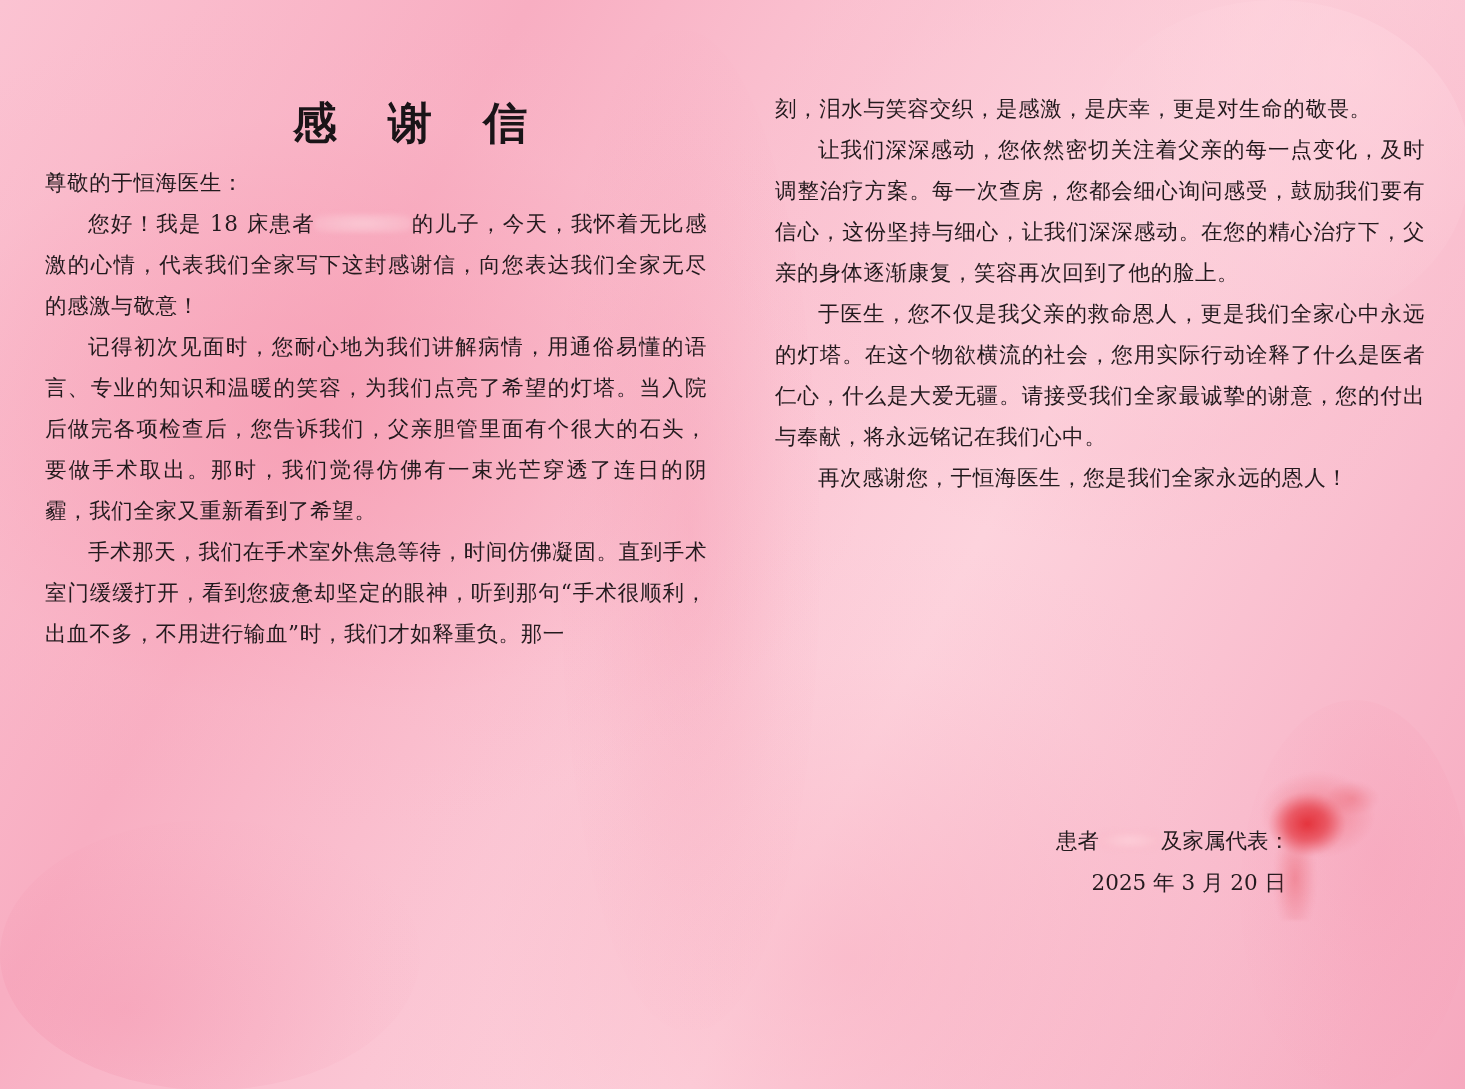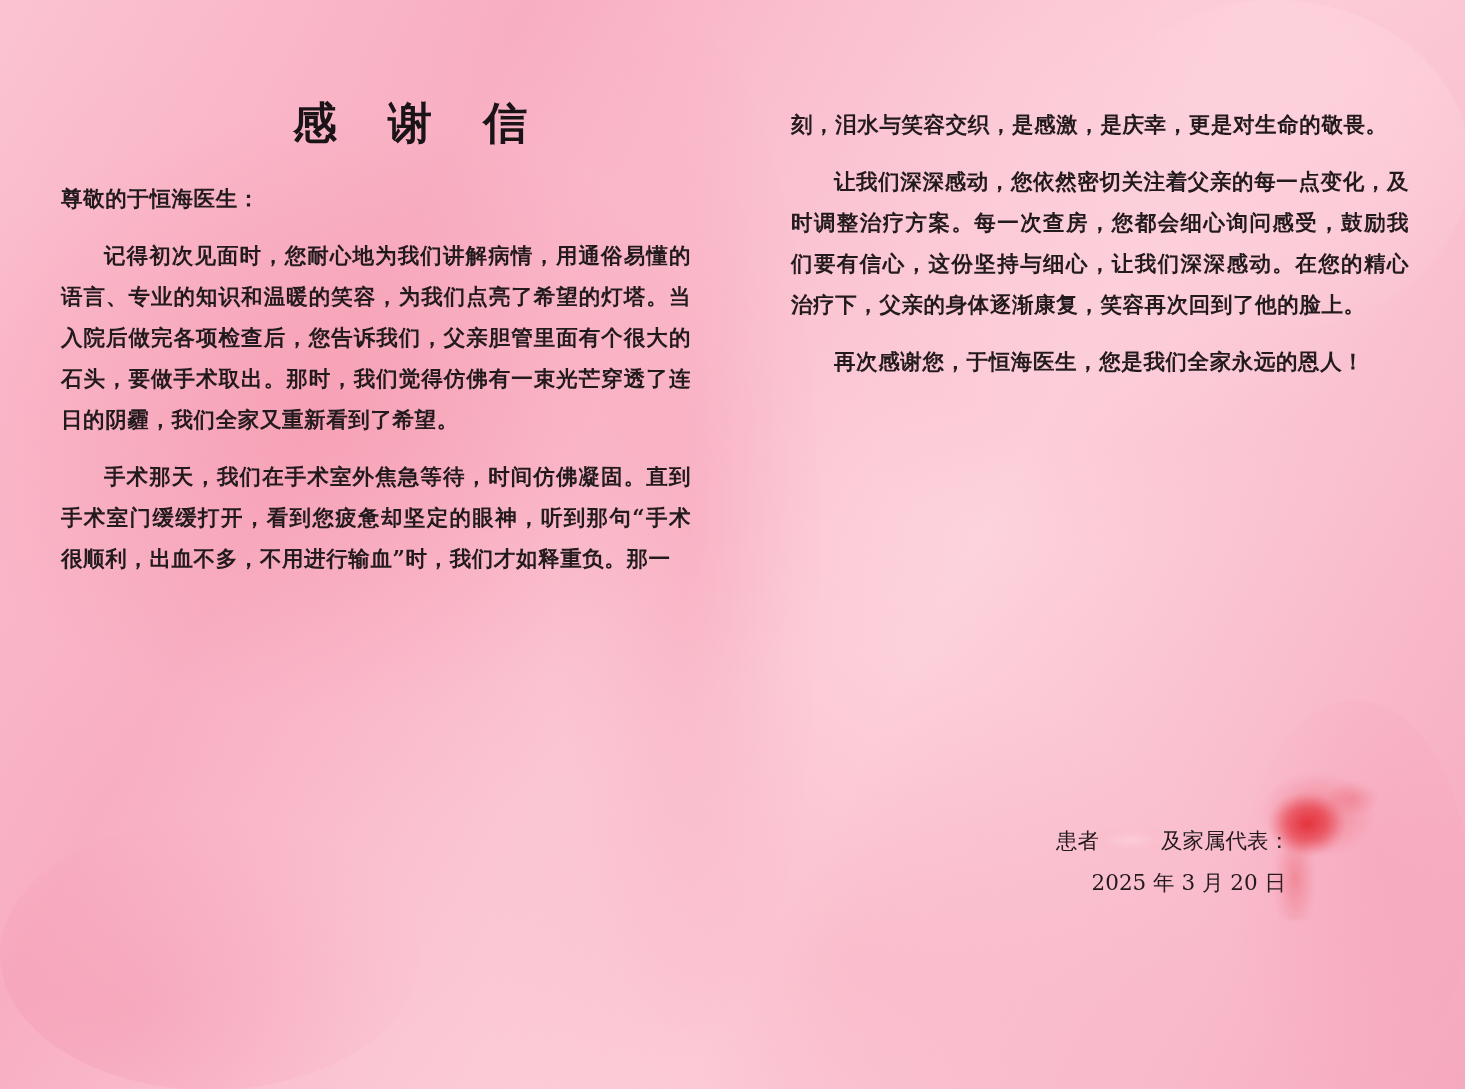--- a/index.html
+++ b/index.html
@@ -97,23 +97,22 @@
     top: 162px;
     width: 662px;
   }
   #col-right {
     left: 775px;
     top: 88px;
     width: 650px;
   }
 
   .column p {
-    margin: 16px;
+    margin: 0;
     text-indent: 2em;
-    font-weight: bold;
   }
   .column p.noindent {
     text-indent: 0;
   }
 
   
   .redact {
     display: inline-block;
     width: 96px;
     height: 0.9em;
@@ -156,27 +155,29 @@
 
   <div class="stain stain-a"></div>
   <div class="stain stain-b"></div>
   <div class="stain stain-c"></div>
   <div class="stain stain-d"></div>
 
   <div class="title">感 谢 信</div>
 
   <div class="column" id="col-left">
     <p class="noindent">尊敬的于恒海医生：</p>
+    <p>您好！我是 18 床患者<span class="redact"></span>的儿子，今天，我怀着无比感激的心情，代表我们全家写下这封感谢信，向您表达我们全家无尽的感激与敬意！</p>
     <p>记得初次见面时，您耐心地为我们讲解病情，用通俗易懂的语言、专业的知识和温暖的笑容，为我们点亮了希望的灯塔。当入院后做完各项检查后，您告诉我们，父亲胆管里面有个很大的石头，要做手术取出。那时，我们觉得仿佛有一束光芒穿透了连日的阴霾，我们全家又重新看到了希望。</p>
     <p>手术那天，我们在手术室外焦急等待，时间仿佛凝固。直到手术室门缓缓打开，看到您疲惫却坚定的眼神，听到那句“手术很顺利，出血不多，不用进行输血”时，我们才如释重负。那一</p>
   </div>
 
   <div class="column" id="col-right">
     <p class="noindent">刻，泪水与笑容交织，是感激，是庆幸，更是对生命的敬畏。</p>
     <p>让我们深深感动，您依然密切关注着父亲的每一点变化，及时调整治疗方案。每一次查房，您都会细心询问感受，鼓励我们要有信心，这份坚持与细心，让我们深深感动。在您的精心治疗下，父亲的身体逐渐康复，笑容再次回到了他的脸上。</p>
+    <p>于医生，您不仅是我父亲的救命恩人，更是我们全家心中永远的灯塔。在这个物欲横流的社会，您用实际行动诠释了什么是医者仁心，什么是大爱无疆。请接受我们全家最诚挚的谢意，您的付出与奉献，将永远铭记在我们心中。</p>
     <p>再次感谢您，于恒海医生，您是我们全家永远的恩人！</p>
   </div>
 
   <div class="signature-block">
     <div class="sig-line">
       <span>患者</span><span class="sig-redact"></span><span>及家属代表：</span>
     </div>
     <div class="sig-line date-line">2025 年 3 月 20 日</div>
   </div>
 

